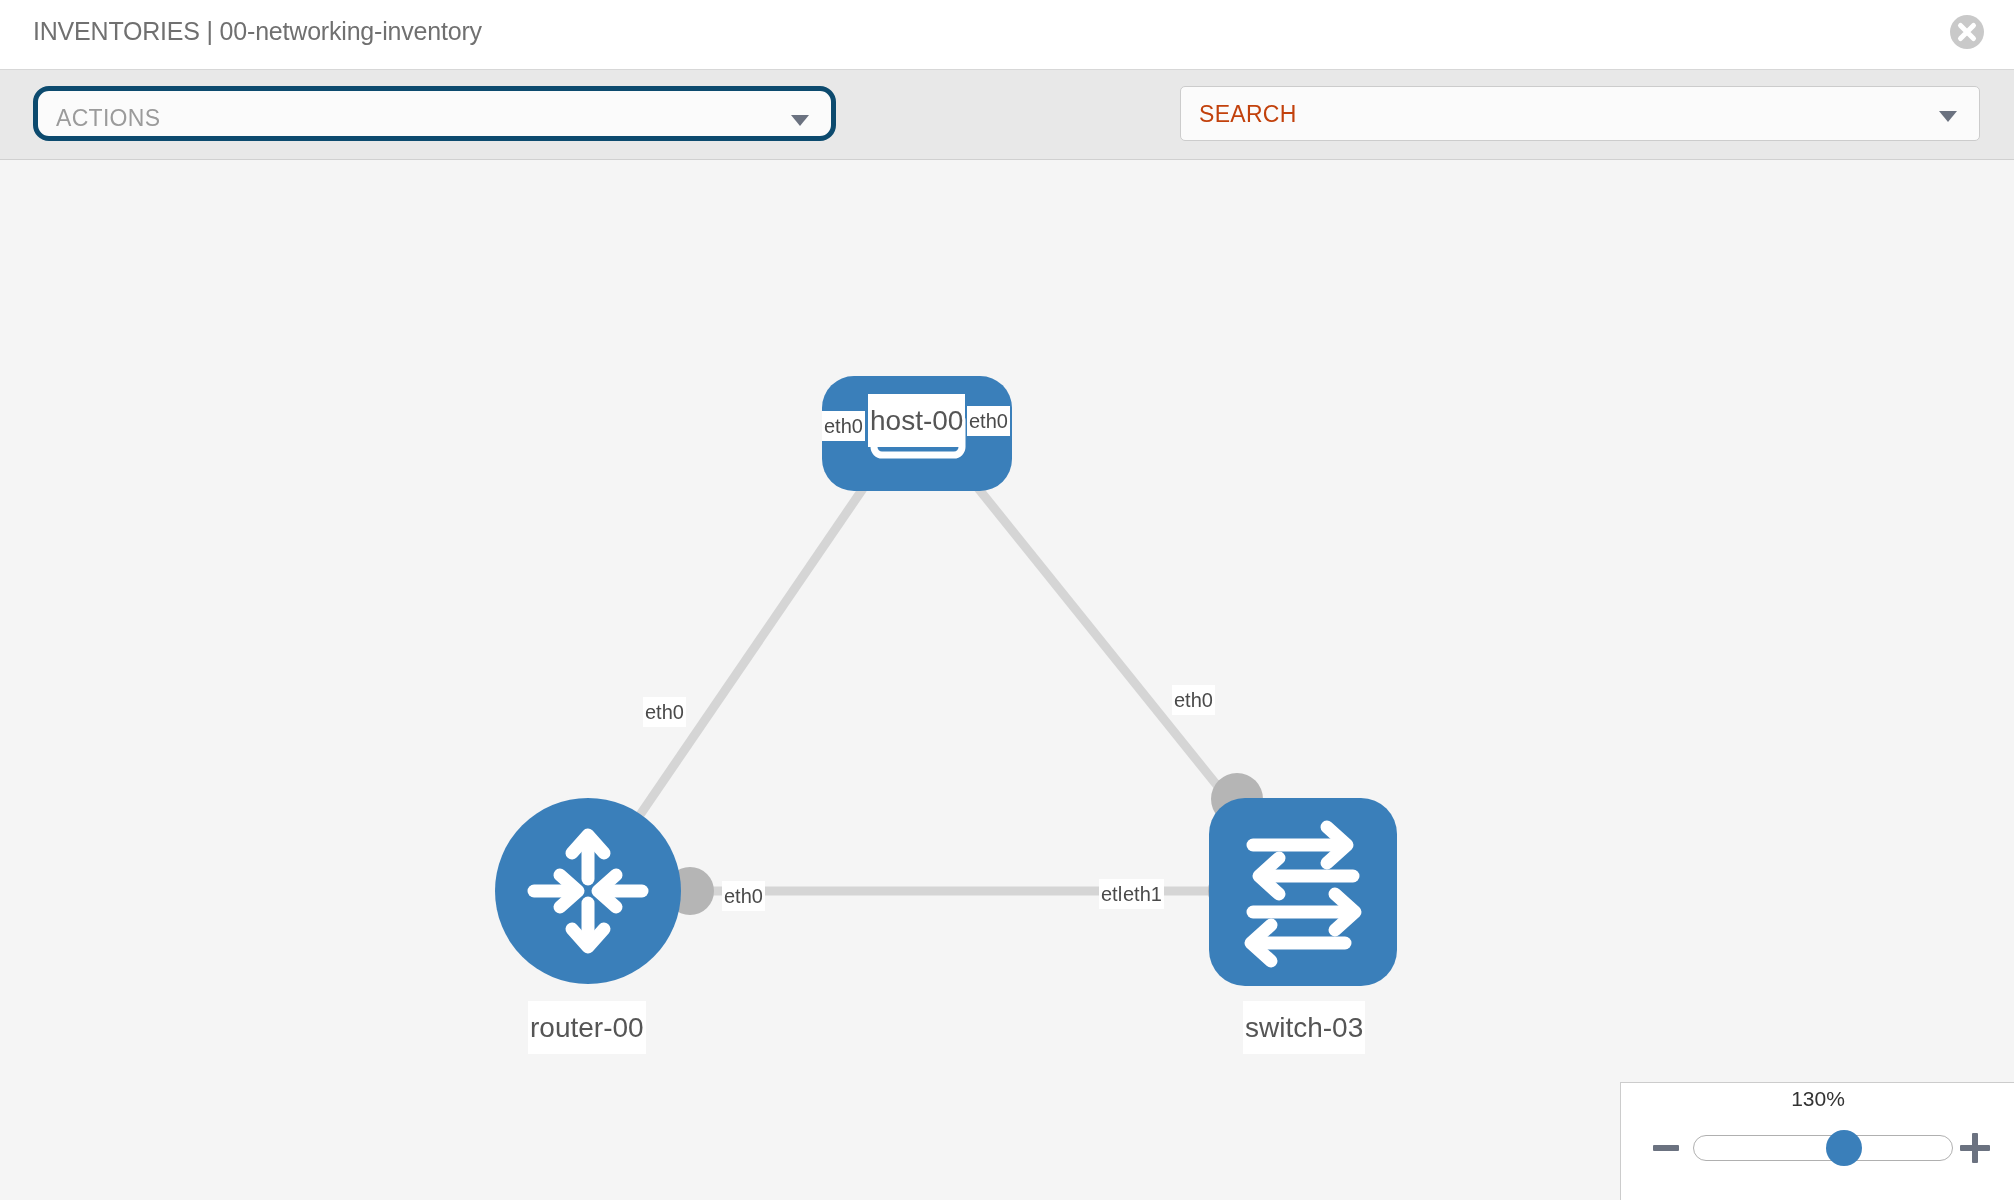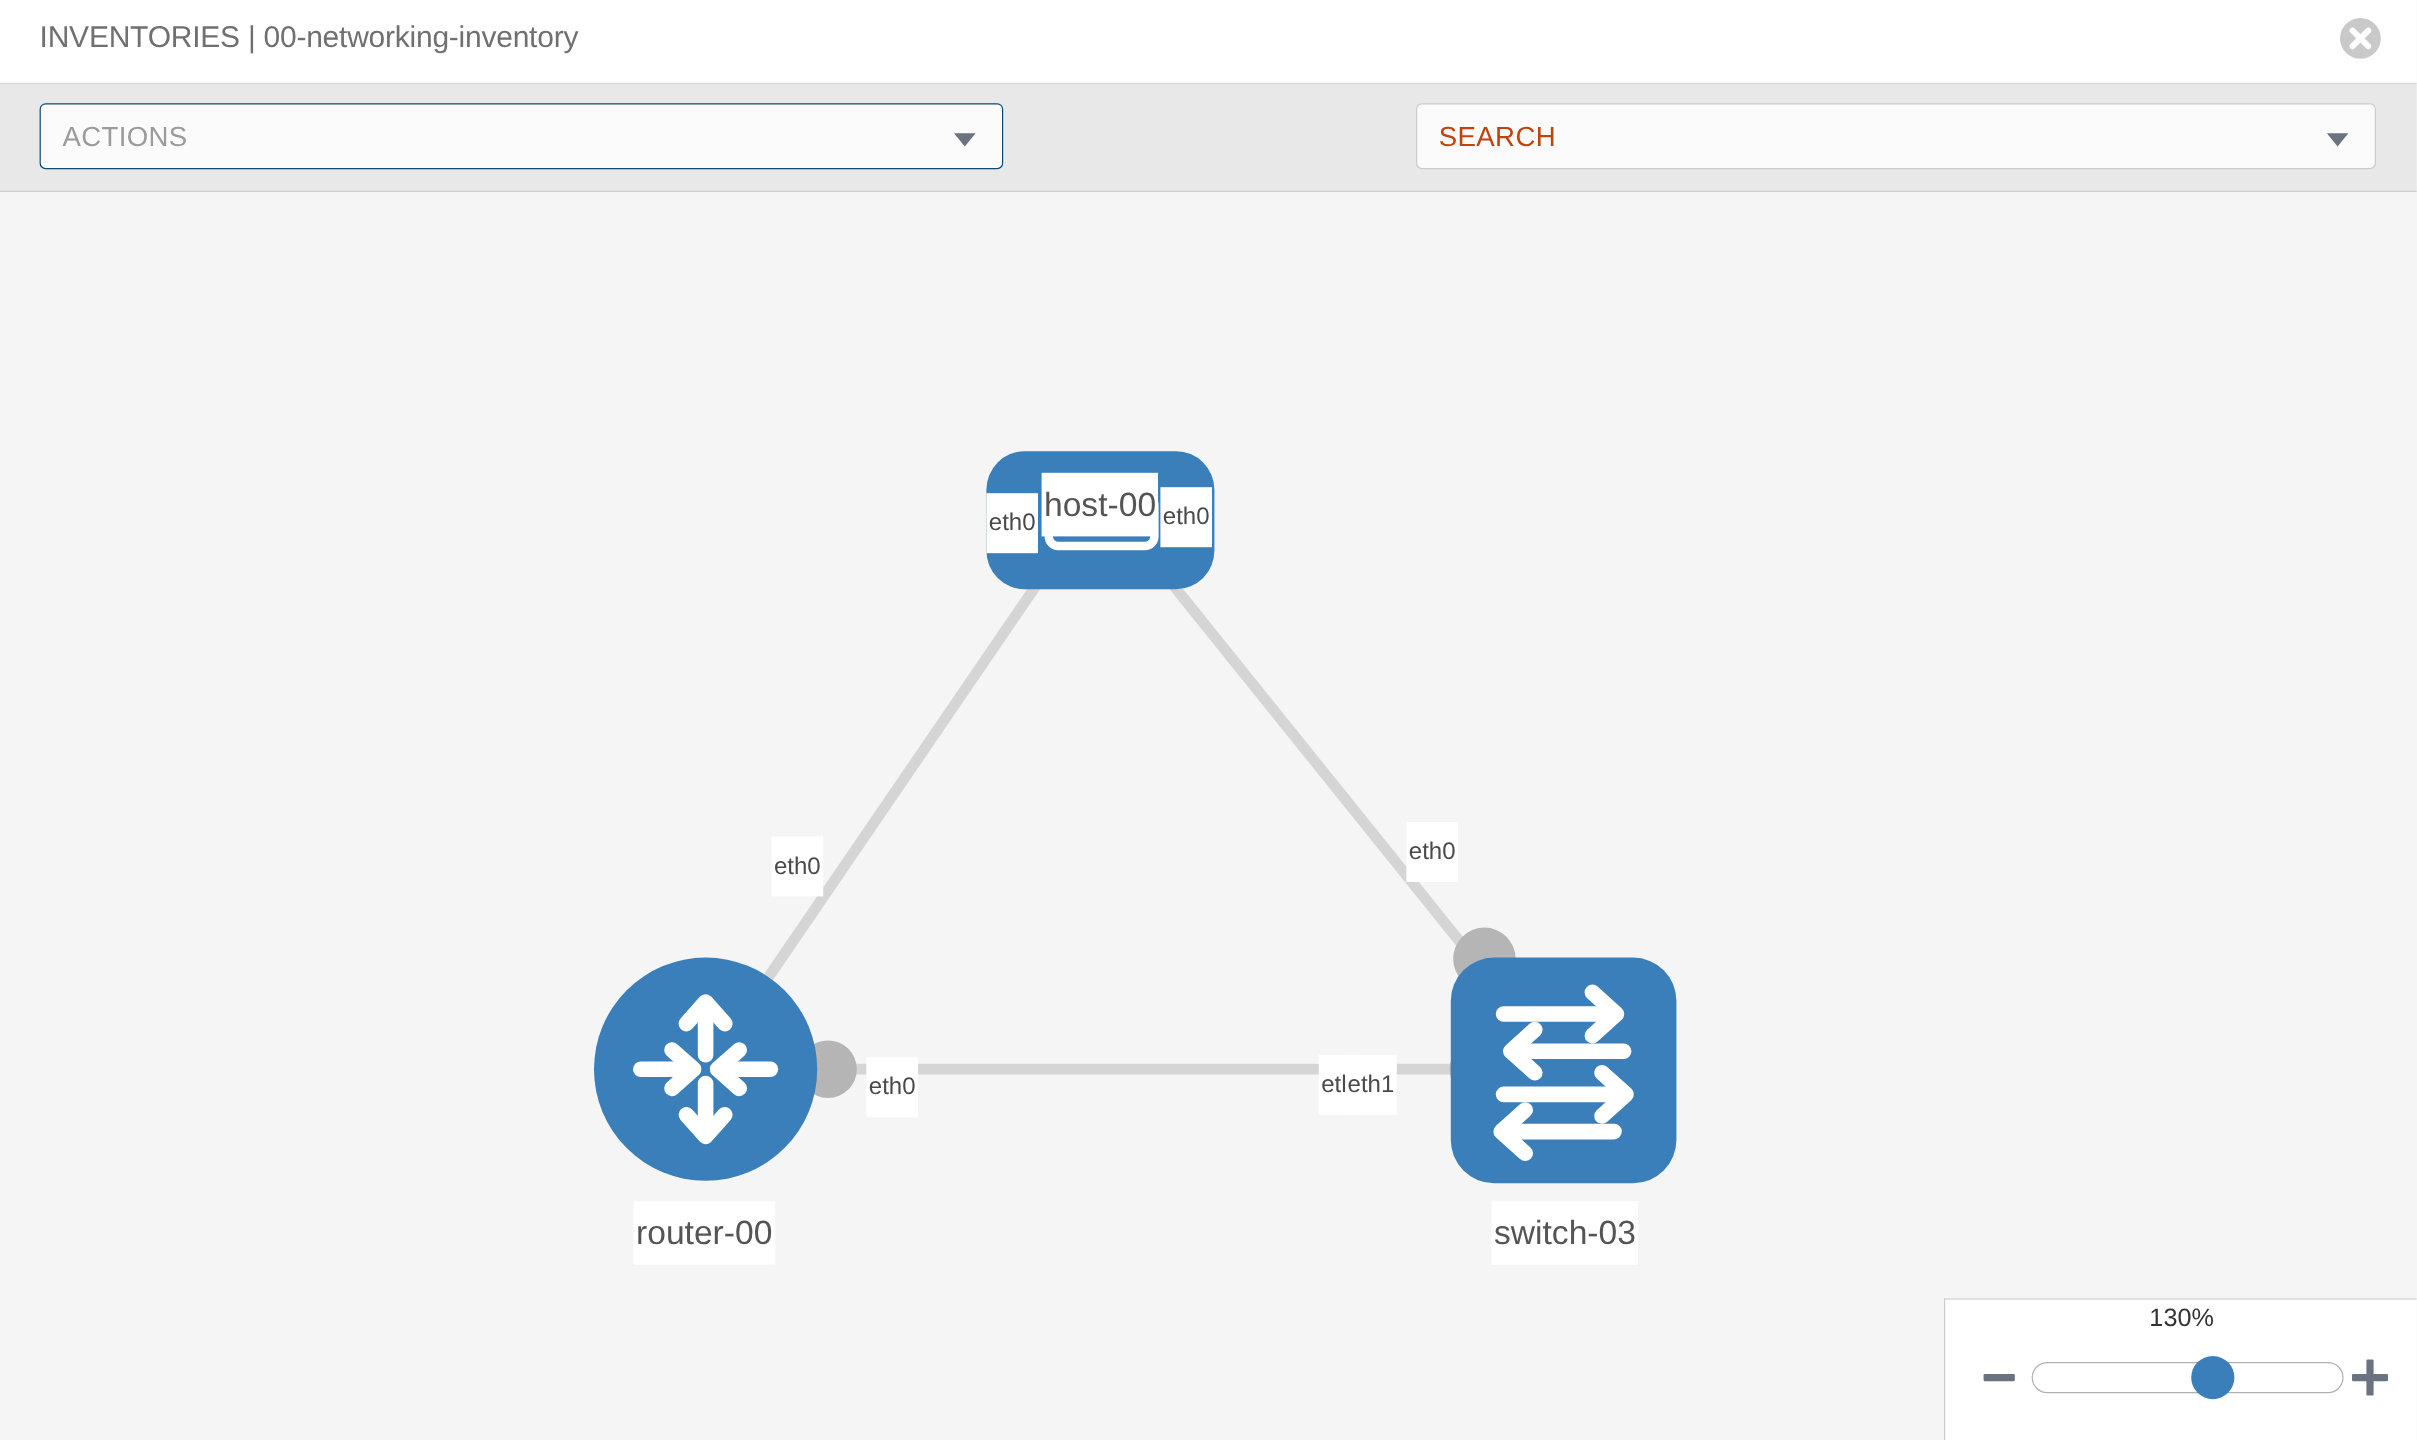--- a/index.html
+++ b/index.html
@@ -56,22 +56,22 @@
     background: #e8e8e8;
     border-bottom: 1px solid #d0d0d0;
   }
   .actions-select {
     position: absolute;
     left: 33px;
     top: 16px;
     width: 803px;
     height: 55px;
     background: #fbfbfb;
-    border: 1px solid #0c4a6e;
-    border-radius: 5px;
+    border: 5px solid #0c4a6e;
+    border-radius: 16px;
   }
   .actions-label {
     position: absolute;
     left: 18px;
     top: 14px;
     font-size: 23px;
     color: #9b9b9b;
     letter-spacing: 0.3px;
   }
   .caret {
@@ -139,21 +139,21 @@
     line-height: 1.05;
     padding: 12px 2px;
   }
   .if-label {
     position: absolute;
     font-size: 20px;
     color: #4a4a4a;
     background: #ffffff;
     white-space: nowrap;
     line-height: 1.1;
-    padding: 14px 2px;
+    padding: 4px 2px;
   }
 
   
   .zoom-panel {
     position: absolute;
     left: 1620px;
     top: 1082px;
     width: 394px;
     height: 118px;
     background: #ffffff;

